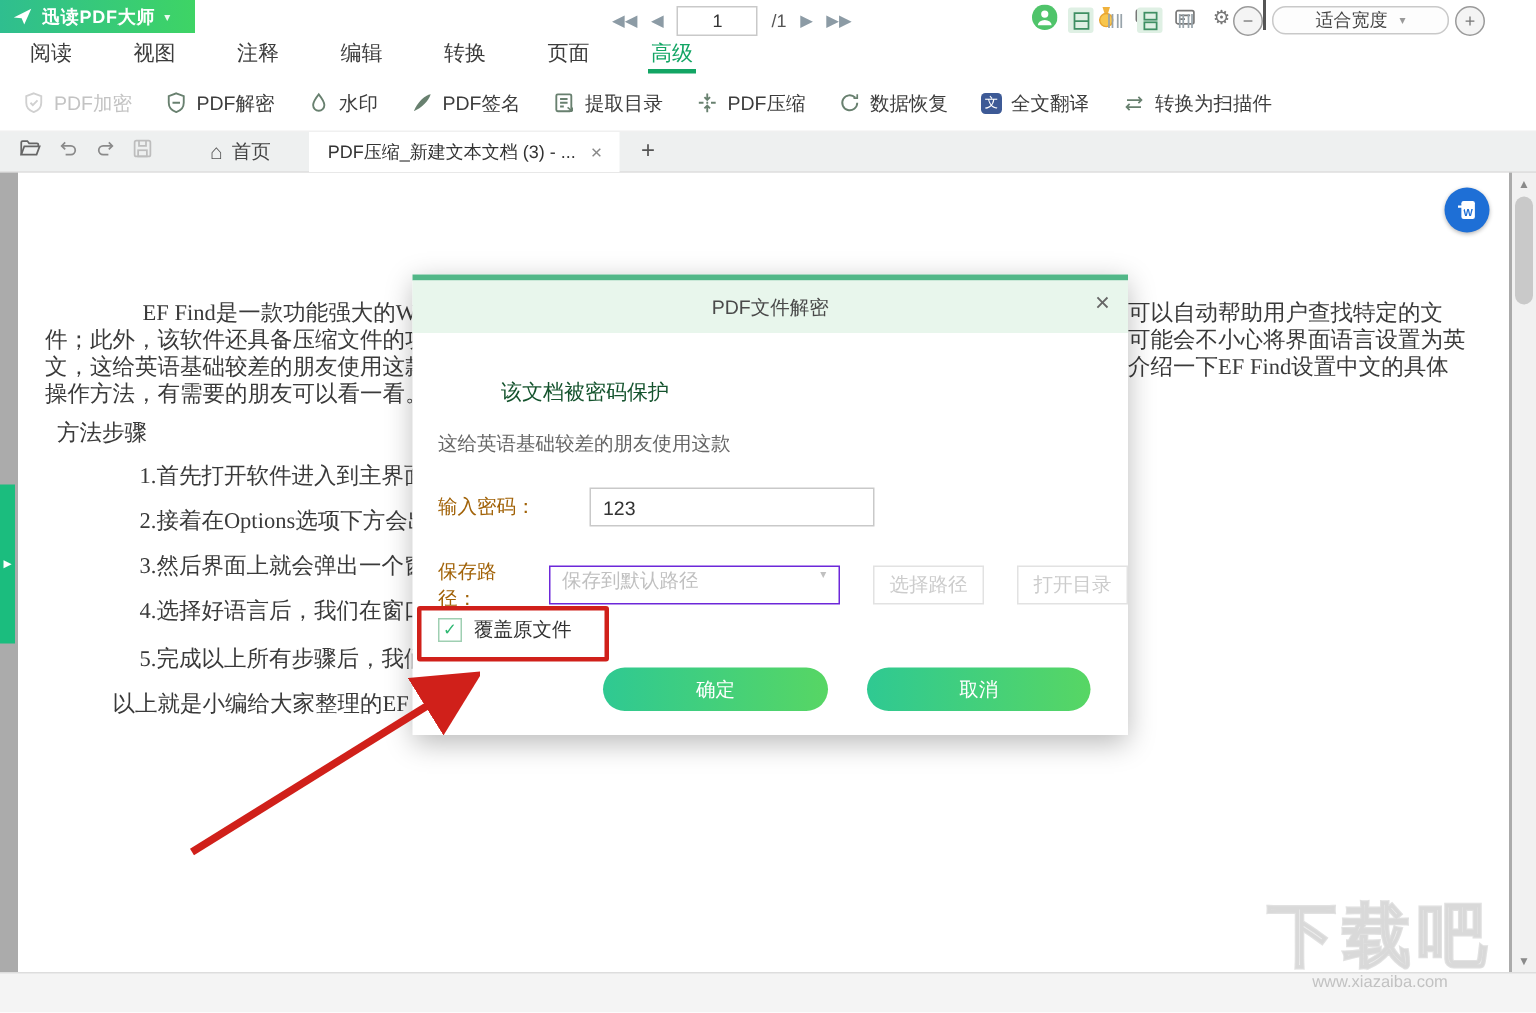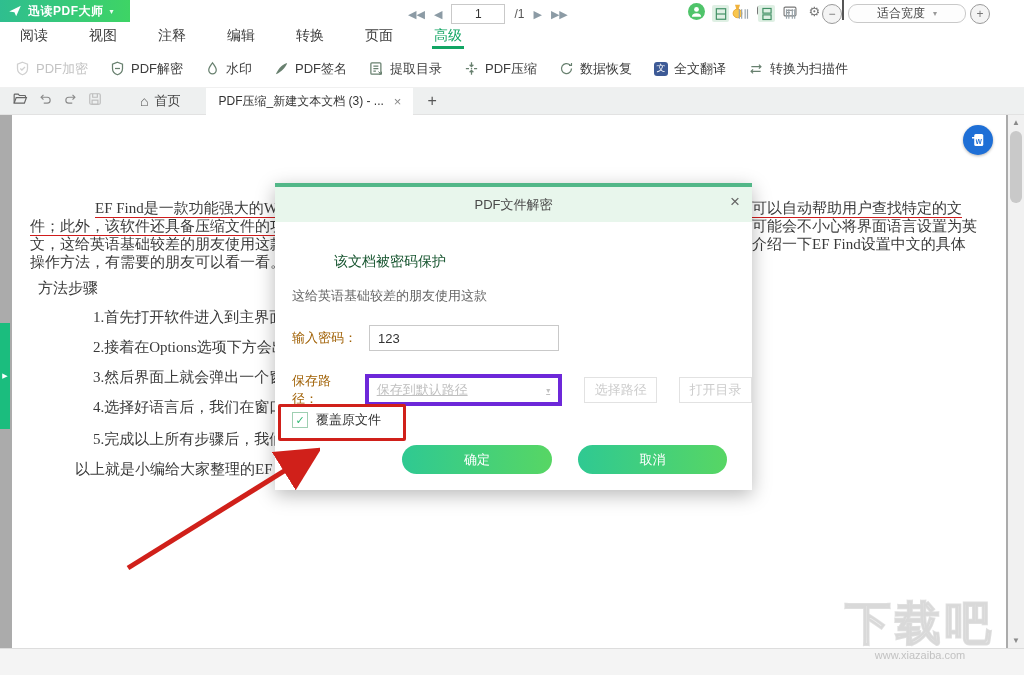--- a/index.html
+++ b/index.html
@@ -63,24 +63,24 @@
           box-shadow:0 5px 18px rgba(0,0,0,.28);}
   .dlg-topline{position:absolute;left:0;top:0;width:100%;height:4px;background:#52b788;}
   .dlg-head{position:absolute;left:0;top:4px;width:100%;height:35px;background:#e8f6ec;
             display:flex;align-items:center;justify-content:center;font-size:13px;color:#4a4a4a;}
   .dlg-close{position:absolute;right:12px;top:10px;font-size:17px;color:#666;line-height:1;}
   .dlg-warning{position:absolute;left:32px;top:70px;font-size:14px;color:#14532d;margin-left:27px;}
   .dlg-instruction{position:absolute;left:17px;top:104px;font-size:13px;color:#666;}
   .dlg-label{font-size:13px;color:#a16207;}
   .row-pass{position:absolute;left:17px;top:142px;display:flex;align-items:center;gap:12px;}
   .pass-input{width:172px;height:24px;border:1px solid #c9c9c9;font-size:13px;color:#333;
-              padding:0 8px;outline:none;font-family:inherit;}
+              padding:0 8px;outline:none;font-family:inherit;margin-left:24px;}
   .row-path{position:absolute;left:17px;top:189px;display:flex;align-items:center;gap:12px;}
-  .path-select{width:186px;height:24px;border:4px solid #6d28d9;display:flex;align-items:center;
-               justify-content:space-between;padding:0 8px;font-size:13px;color:#c0c0c0;text-decoration:underline;}
+  .path-select{width:186px;height:24px;border:1px solid #6d28d9;display:flex;align-items:flex-start;
+               justify-content:space-between;padding:0 8px;font-size:13px;color:#c0c0c0;}
   .ghost-btn{width:76px;height:24px;border:1px solid #e2e2e2;display:flex;align-items:center;
              justify-content:center;font-size:13px;color:#ccc;background:#fff;margin-left:10px;}
   .row-check{position:absolute;left:17px;top:228px;display:flex;align-items:center;gap:8px;}
   .checkbox{width:14px;height:14px;border:1px solid #9fcfb2;background:#fff;display:flex;
             align-items:center;justify-content:center;color:#2eb872;font-size:11px;line-height:1;}
   .check-label{font-size:13px;color:#333;}
   .pill-btn{position:absolute;top:262px;height:29px;border-radius:15px;color:#fff;font-size:13px;
             display:flex;align-items:center;justify-content:center;
             background:linear-gradient(90deg,#2fc992,#57d664);}
   

